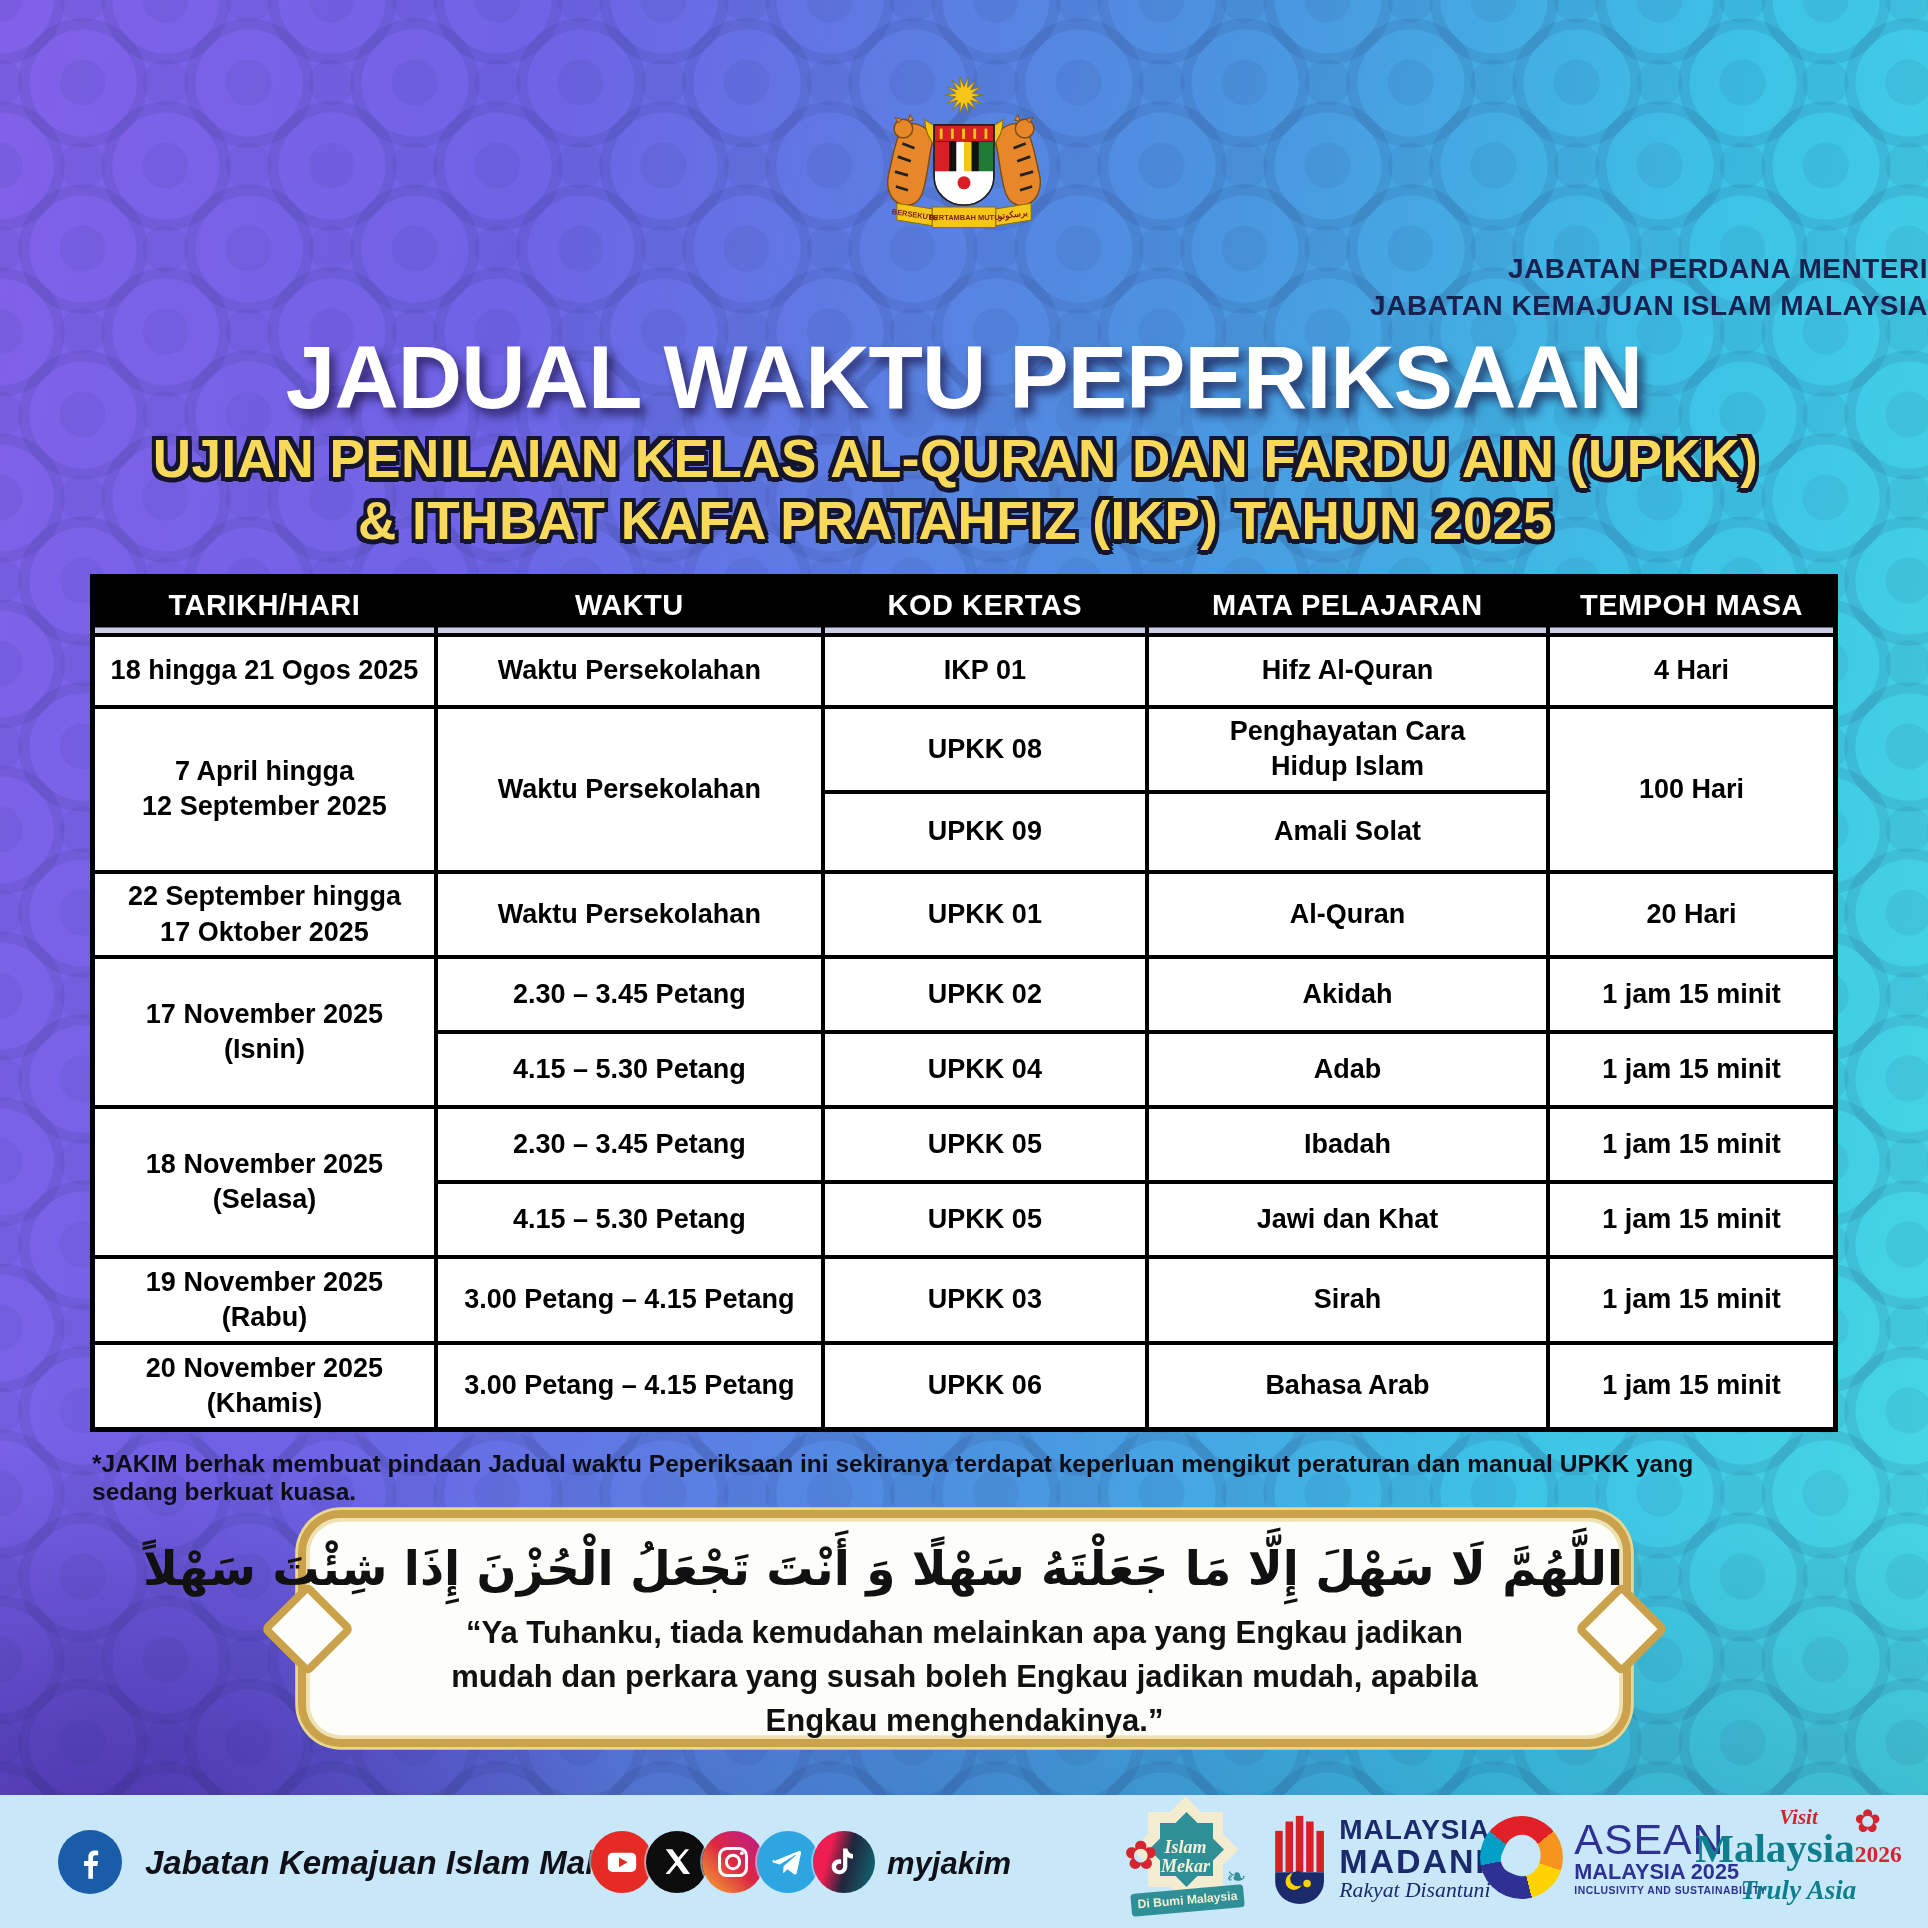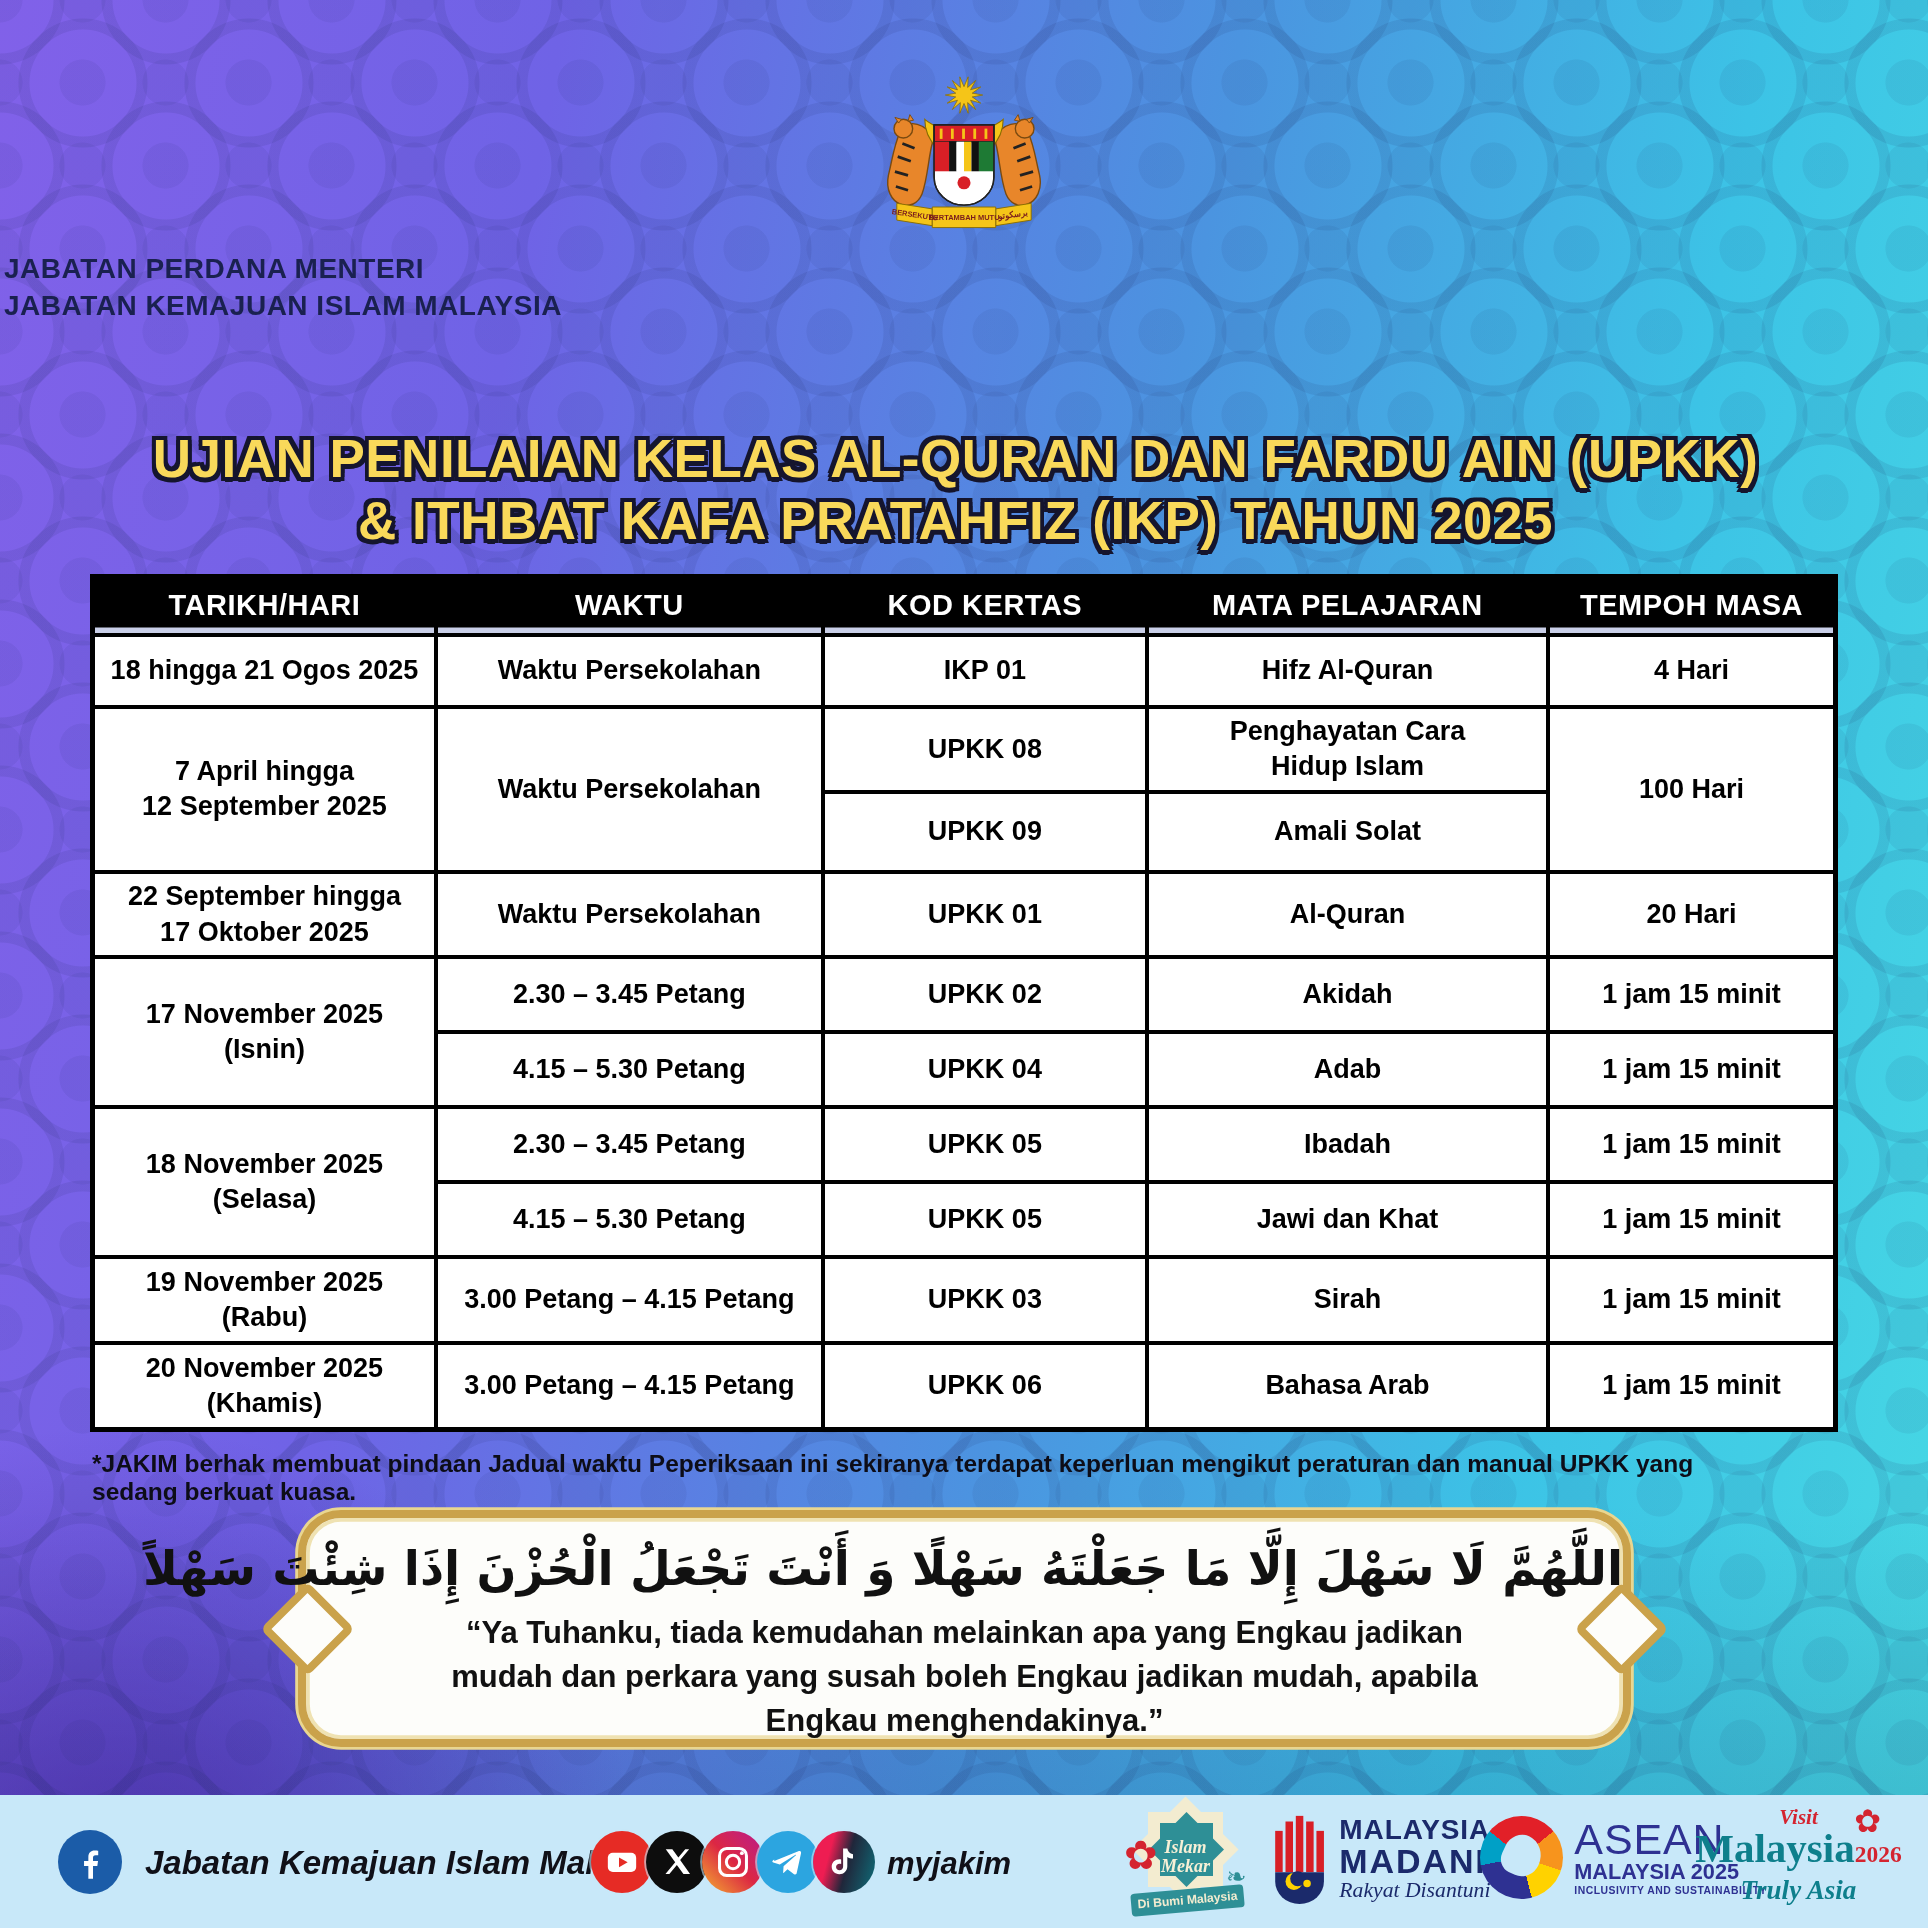--- a/index.html
+++ b/index.html
@@ -17,21 +17,21 @@
       radial-gradient(circle, rgba(25,35,90,0) 53px, rgba(25,35,90,0.10) 54px, rgba(25,35,90,0.10) 64px, rgba(25,35,90,0) 65px),
       radial-gradient(circle, rgba(25,35,90,0) 53px, rgba(25,35,90,0.10) 54px, rgba(25,35,90,0.10) 64px, rgba(25,35,90,0) 65px),
       radial-gradient(circle, rgba(25,35,90,0.07) 22.6px, rgba(25,35,90,0) 23.5px);
     background-size: 166px 166px, 166px 166px, 83px 83px;
     background-position: 0 0, 83px 83px, 41px 41px;
   }
   .layer{ position:absolute; z-index:2; }
 
   
   .crest{ left:852px; top:66px; width:224px; height:185px; }
-  .agency{ left:4px; right:0; top:250px; text-align:left; color:#1a2150;
+  .agency{ left:16px; right:0; top:250px; text-align:right; color:#1a2150;
            font-weight:bold; font-size:28px; line-height:37px; letter-spacing:0.5px;}
 
   
   .main-title{
     left:0; right:0; top:326px; text-align:center; color:#ffffff;
     font-size:89px; font-weight:bold; letter-spacing:-0.9px;
     text-shadow: 5.6px 6.6px 9.4px rgba(25,15,60,0.65);
   }
   .sub{ left:0; right:17px; text-align:center; color:#f9d95a; font-weight:bold;
         font-size:53px; letter-spacing:0.5px;
@@ -166,20 +166,21 @@
     <text x="67" y="161" font-size="8" font-weight="bold" fill="#7a1d1d" text-anchor="middle" transform="rotate(8 67 161)">BERSEKUTU</text>
     <text x="120" y="164" font-size="8" font-weight="bold" fill="#7a1d1d" text-anchor="middle">BERTAMBAH MUTU</text>
     <text x="173" y="161" font-size="9" font-weight="bold" fill="#7a1d1d" text-anchor="middle" transform="rotate(-8 173 161)">برسکوتو</text>
   </svg>
 
   <div class="layer agency">
     <div>JABATAN PERDANA MENTERI</div>
     <div>JABATAN KEMAJUAN ISLAM MALAYSIA</div>
   </div>
 
+  <div class="layer main-title">JADUAL WAKTU PEPERIKSAAN</div>
   <div class="layer sub sub1">UJIAN PENILAIAN KELAS AL-QURAN DAN FARDU AIN (UPKK)</div>
   <div class="layer sub sub2">&amp; ITHBAT KAFA PRATAHFIZ (IKP) TAHUN 2025</div>
 
   <div class="layer tbl-wrap">
     <table>
       <colgroup>
         <col style="width:19.7%">
           <col style="width:22.2%">
           <col style="width:18.6%">
         <col style="width:23.0%">

